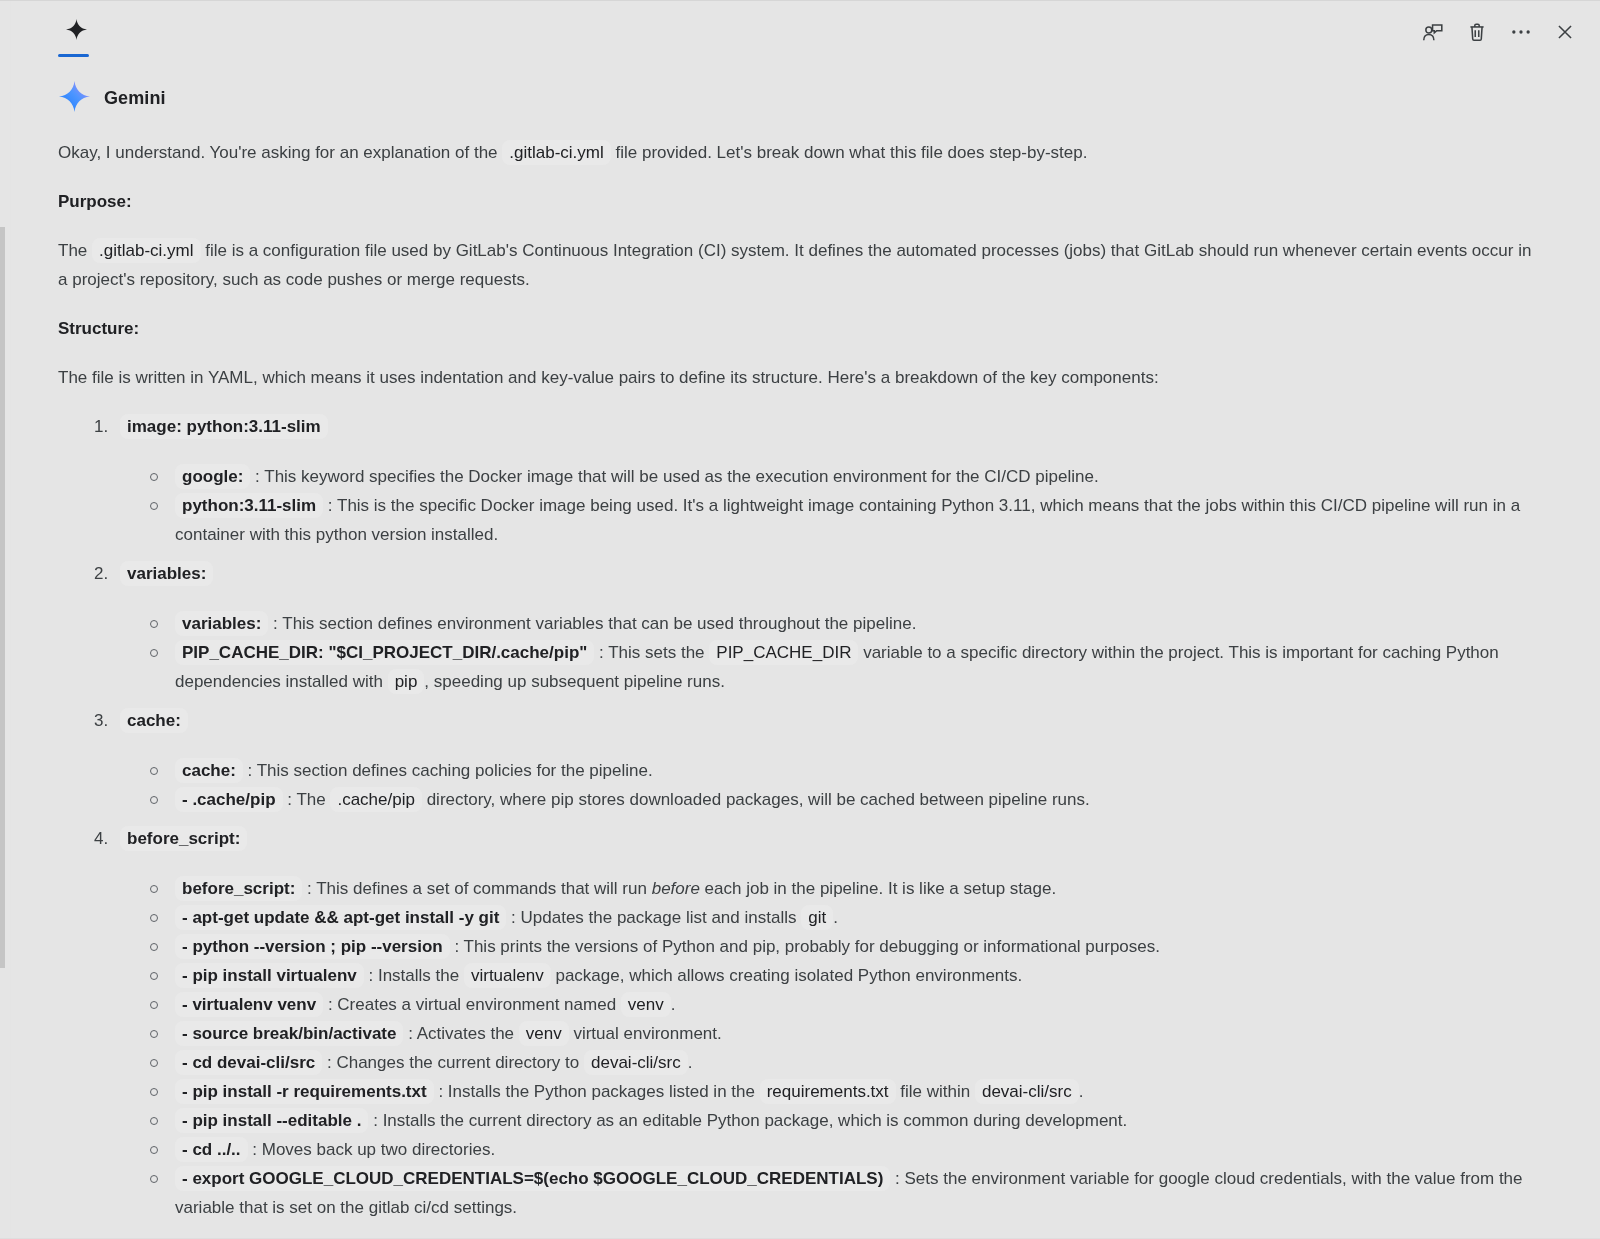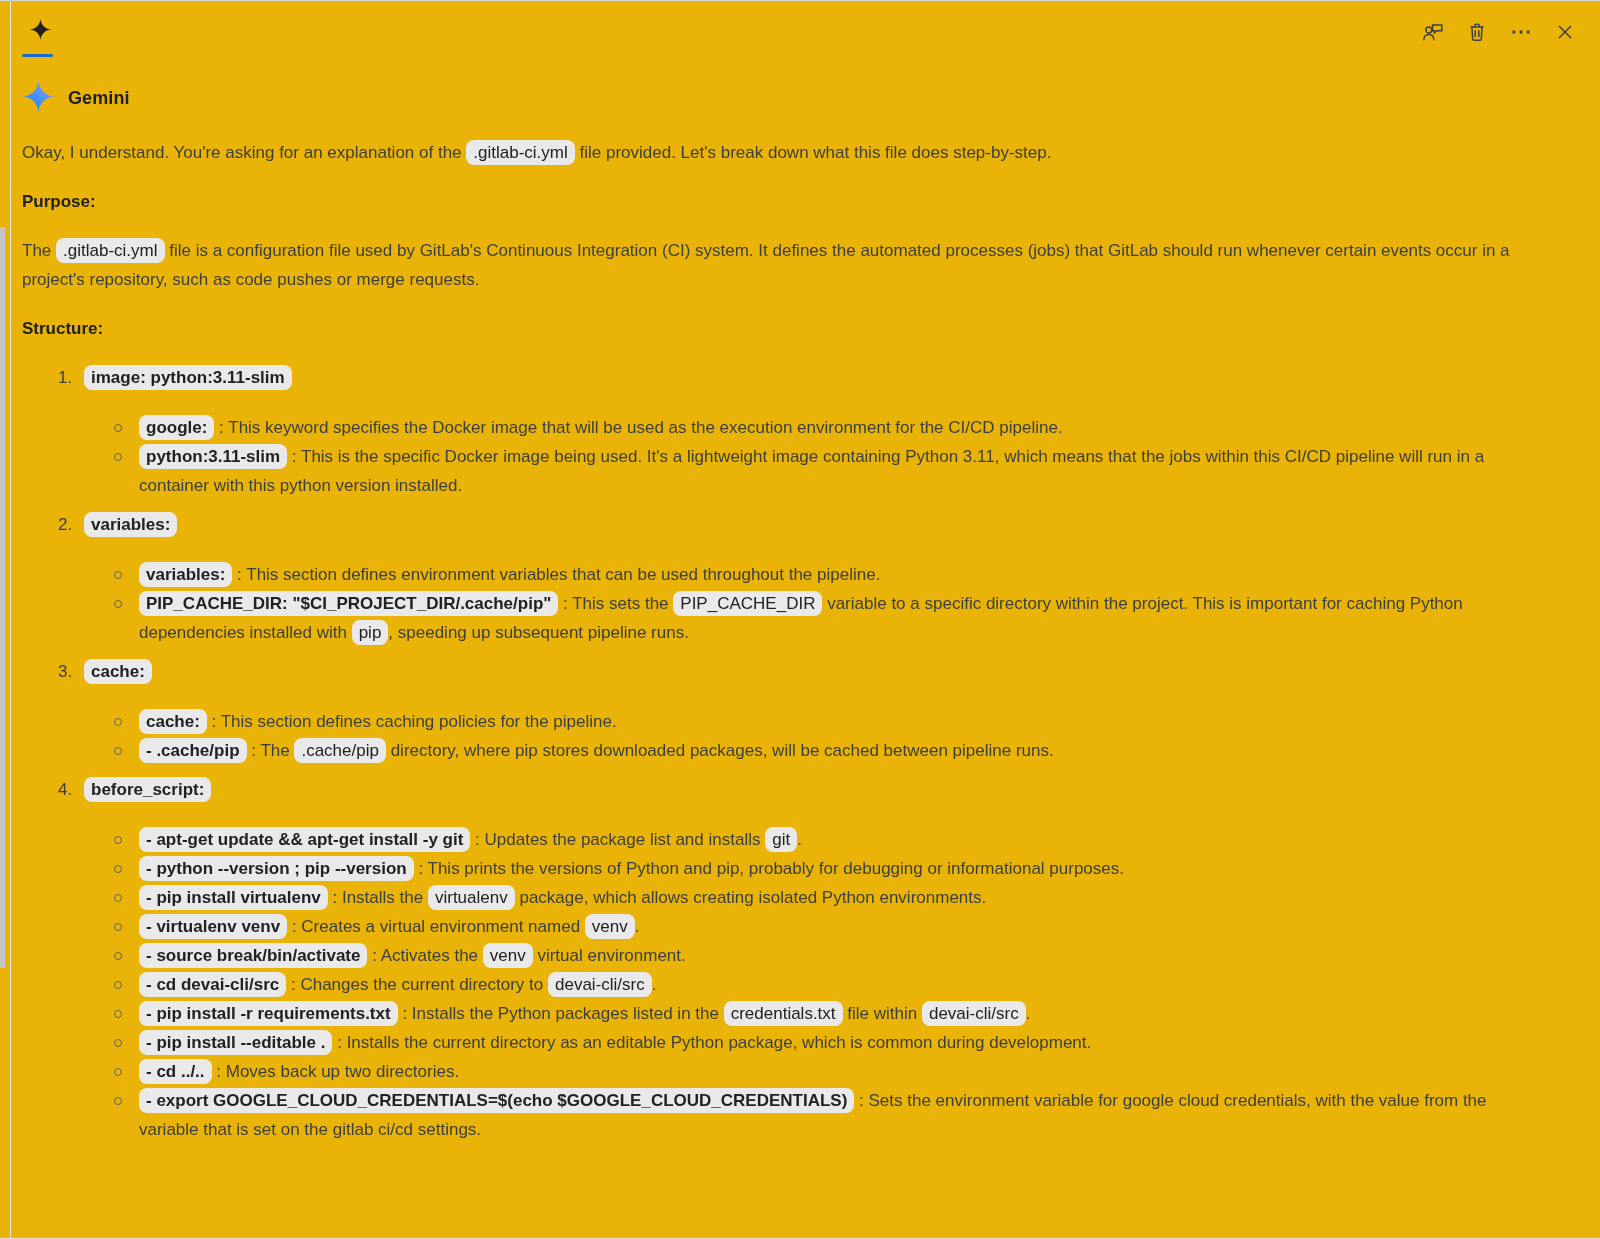--- a/index.html
+++ b/index.html
@@ -1,19 +1,19 @@
 <!DOCTYPE html>
 <html><head>
 <meta charset="utf-8">
 <style>
   html,body{margin:0;padding:0;background:#f8f8f8;}
   body{font-family:"Liberation Sans",sans-serif;}
   .panel{position:relative;width:1600px;height:1239px;box-sizing:border-box;
          border-top:1px solid #d6d6d6;border-bottom:1px solid #dedede;
-         background:#eab308;overflow:hidden;}
+         background:#e5e5e5;overflow:hidden;padding-left:36px;}
   .rail{position:absolute;left:0;top:0;bottom:0;width:10px;border-right:1px solid #e4e4e4;}
   .rail-thumb{position:absolute;left:0;top:226px;width:5px;height:741px;background:#c5c5c5;}
   .inner{margin-left:11px;}
   
   .topbar{position:relative;height:60px;}
   .tab{position:absolute;left:8px;top:8px;width:42px;height:44px;display:flex;
        align-items:center;justify-content:center;background:none;border:none;padding:0;cursor:pointer;}
   .tab-underline{position:absolute;left:11px;top:53px;width:31px;height:3px;background:#1967d2;border-radius:2px;}
   .toolbar{position:absolute;right:18px;top:14px;display:flex;gap:10px;align-items:center;}
   .tbtn{width:34px;height:34px;display:flex;align-items:center;justify-content:center;
@@ -114,20 +114,21 @@
         </svg>
       </span>
       <span class="gemini-label">Gemini</span>
     </div>
 
     <div class="content">
         <p class="para">Okay, I understand. You're asking for an explanation of the <span class="chip">.gitlab-ci.yml</span> file provided. Let's break down what this file does step-by-step.</p>
         <p class="heading">Purpose:</p>
         <p class="para">The <span class="chip">.gitlab-ci.yml</span> file is a configuration file used by GitLab's Continuous Integration (CI) system. It defines the automated processes (jobs) that GitLab should run whenever certain events occur in a project's repository, such as code pushes or merge requests.</p>
         <p class="heading">Structure:</p>
+        <p class="para">The file is written in YAML, which means it uses indentation and key-value pairs to define its structure. Here's a breakdown of the key components:</p>
         <ol class="olist">
           <li class="oitem">
             <div class="oitem-title">
               <span class="onum">1.</span>
               <span><span class="chip b">image: python:3.11-slim</span></span>
             </div>
             <ul class="bullets">
               <li class="bullet">
                 <span class="bmark">
                   <span class="dot"></span>
@@ -185,20 +186,26 @@
           <li class="oitem">
             <div class="oitem-title">
               <span class="onum">4.</span>
               <span><span class="chip b">before_script:</span></span>
             </div>
             <ul class="bullets">
               <li class="bullet">
                 <span class="bmark">
                   <span class="dot"></span>
                 </span>
+                <span class="btext"><span class="chip b">before_script:</span> : This defines a set of commands that will run <em>before</em> each job in the pipeline. It is like a setup stage.</span>
+              </li>
+              <li class="bullet">
+                <span class="bmark">
+                  <span class="dot"></span>
+                </span>
                 <span class="btext"><span class="chip b">- apt-get update &amp;&amp; apt-get install -y git</span> : Updates the package list and installs <span class="chip">git</span>.</span>
               </li>
               <li class="bullet">
                 <span class="bmark">
                   <span class="dot"></span>
                 </span>
                 <span class="btext"><span class="chip b">- python --version ; pip --version</span> : This prints the versions of Python and pip, probably for debugging or informational purposes.</span>
               </li>
               <li class="bullet">
                 <span class="bmark">
@@ -221,21 +228,21 @@
               <li class="bullet">
                 <span class="bmark">
                   <span class="dot"></span>
                 </span>
                 <span class="btext"><span class="chip b">- cd devai-cli/src</span> : Changes the current directory to <span class="chip">devai-cli/src</span>.</span>
               </li>
               <li class="bullet">
                 <span class="bmark">
                   <span class="dot"></span>
                 </span>
-                <span class="btext"><span class="chip b">- pip install -r requirements.txt</span> : Installs the Python packages listed in the <span class="chip">credentials.txt</span> file within <span class="chip">devai-cli/src</span>.</span>
+                <span class="btext"><span class="chip b">- pip install -r requirements.txt</span> : Installs the Python packages listed in the <span class="chip">requirements.txt</span> file within <span class="chip">devai-cli/src</span>.</span>
               </li>
               <li class="bullet">
                 <span class="bmark">
                   <span class="dot"></span>
                 </span>
                 <span class="btext"><span class="chip b">- pip install --editable .</span> : Installs the current directory as an editable Python package, which is common during development.</span>
               </li>
               <li class="bullet">
                 <span class="bmark">
                   <span class="dot"></span>

